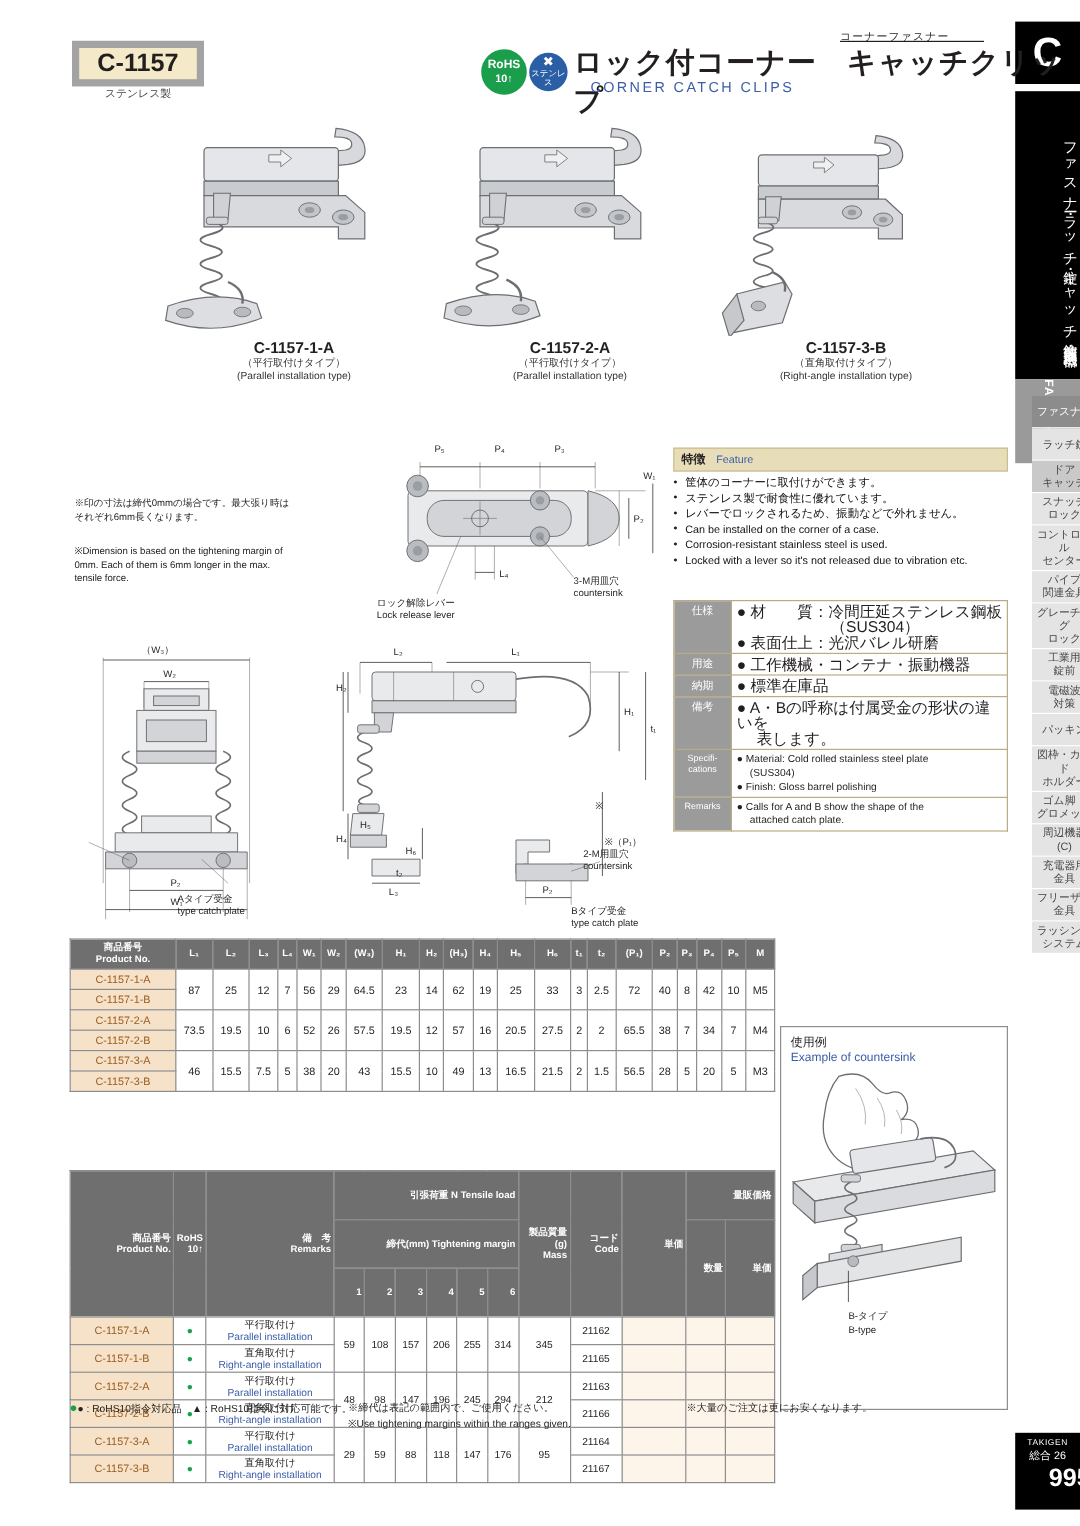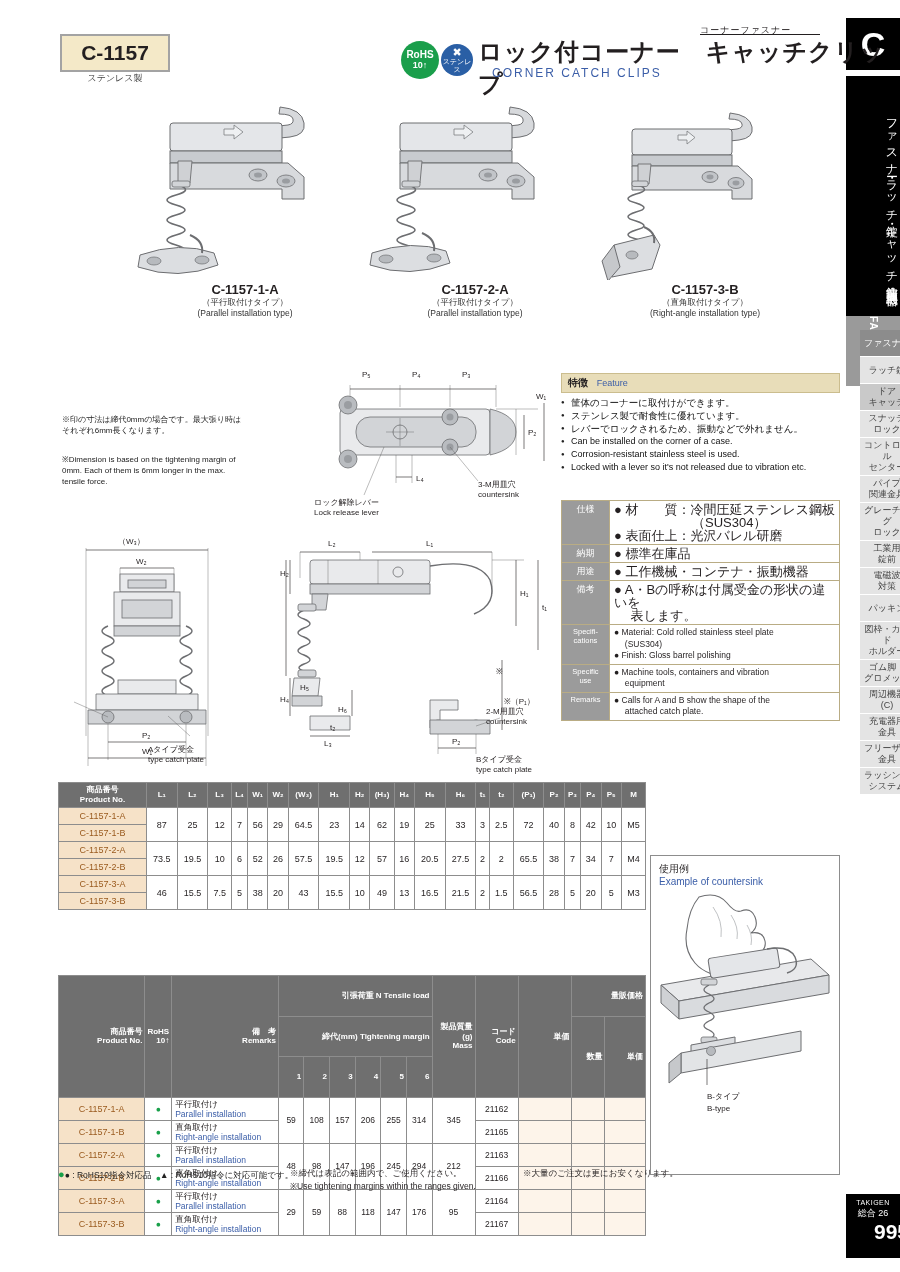--- a/index.html
+++ b/index.html
@@ -46,21 +46,21 @@
     position:absolute; left:0; bottom:14px; width:54px; height:64px;
     background:#000; color:#fff; text-align:center; padding-top:5px;
   }
   .footer-badge .tk { font-size:7px; letter-spacing:0.5px; }
   .footer-badge .so { font-size:9px; margin-top:1px; }
   .footer-badge .pg { font-size:21px; font-weight:bold; line-height:24px;padding-left:28px; }
 
   
   .prod-code {
     position:absolute; left:60px; top:34px; width:110px; height:38px;
-    background:#f4e9c8; border:2px solid #a3a3a3;
+    background:#f4e9c8; border:6px solid #a3a3a3;
     display:flex; align-items:center; justify-content:center;
     font-size:21px; font-weight:bold; color:#231f20;
   }
   .prod-mat {
     position:absolute; left:60px; top:72px; width:110px;
     text-align:center; font-size:9px; color:#444;
   }
   .rohs-badge {
     position:absolute; left:401px; top:41px; width:38px; height:38px;
     border-radius:50%; background:#1a9e4b; color:#fff;
@@ -142,21 +142,21 @@
   .ptable .hdr { background:#6f6f6f; color:#fff; font-size:8px; text-align:center; padding:2px 1px; line-height:10px; }
   .ptable .pno { background:#f6e2c8; font-size:9px; color:#9a5b1f; text-align:center; padding:3px 4px; white-space:nowrap; }
   .ptable .num { font-size:9px; text-align:center; padding:3px 2px; background:#fff; }
 
   
   .t2 { position:absolute; left:58px; top:975px; border-collapse:collapse; }
   .t2 th, .t2 td { border:1px solid #8d8d8d; }
   .t2 .hdr { background:#6f6f6f; color:#fff; font-size:8px; text-align:right; padding:15px 2px; line-height:9.5px; }
   .t2 .pno { background:#f6e2c8; font-size:9px; color:#9a5b1f; text-align:center; padding:3px 5px; white-space:nowrap; }
   .t2 .cell { font-size:8.5px; text-align:center; background:#fff; padding:2px; }
-  .t2 .rem { font-size:8.5px; text-align:left; background:#fff; padding:1px 3px; line-height:10px; }
+  .t2 .rem { font-size:8.5px; text-align:center; background:#fff; padding:1px 3px; line-height:10px; }
   .t2 .price { background:#fdf4ea; }
   .dotg { color:#19a04a; font-size:11px; }
 
   
   .appbox {
     position:absolute; left:650px; top:855px; width:190px; height:320px;
     border:1px solid #8d8d8d; background:#fff;
   }
   .appbox .t1 { font-size:10px; padding:6px 0 0 8px; }
   .appbox .t2l { font-size:10px; padding:0 0 0 8px; color:#3b5ea8; }
@@ -356,44 +356,38 @@
 
   <table class="spec">
     <tbody>
         <tr>
       <td class="lbl">仕様</td>
       <td class="val" style="white-space:pre-line">● 材　　質：冷間圧延ステンレス鋼板
 　　　　　　（SUS304）
 ● 表面仕上：光沢バレル研磨</td>
     </tr>
     <tr>
+      <td class="lbl">用途</td>
+      <td class="val">● 工作機械・コンテナ・振動機器</td>
+    </tr>
+    <tr>
       <td class="lbl">納期</td>
       <td class="val">● 標準在庫品</td>
-    </tr>
-    <tr>
-      <td class="lbl">用途</td>
-      <td class="val">● 工作機械・コンテナ・振動機器</td>
     </tr>
     <tr>
       <td class="lbl">備考</td>
       <td class="val" style="white-space:pre-line">● A・Bの呼称は付属受金の形状の違いを
 　 表します。</td>
     </tr>
     <tr>
       <td class="lbl sm" style="white-space:pre-line">Specifi-
 cations</td>
       <td class="val en" style="white-space:pre-line">● Material: Cold rolled stainless steel plate
 　 (SUS304)
 ● Finish: Gloss barrel polishing</td>
-    </tr>
-    <tr>
-      <td class="lbl sm" style="white-space:pre-line">Specific
-use</td>
-      <td class="val en" style="white-space:pre-line">● Machine tools, containers and vibration
-　 equipment</td>
     </tr>
     <tr>
       <td class="lbl sm">Remarks</td>
       <td class="val en" style="white-space:pre-line">● Calls for A and B show the shape of the
 　 attached catch plate.</td>
     </tr>
   </tbody>
     </table>
 
   <div class="draw" style="left:300px; top:355px;">
@@ -841,16 +835,16 @@
       <line x1="56" y1="170" x2="56" y2="196" stroke="#231f20" stroke-width="0.6"></line>
       <text class="dimtext" x="56" y="210">B-タイプ</text>
       <text class="dimtext" x="56" y="222" fill="#3b5ea8">B-type</text>
     </svg>
   </div>
 
   <div class="bottom-note">
     <span class="dotg">●</span><span>● : RoHS10指令対応品　▲ : RoHS10指令に対応可能です。</span>
   </div>
   <div style="position:absolute;left:290px;top:1168px;font-size:8.5px">※締代は表記の範囲内で、ご使用ください。</div>
-  <div style="position:absolute;left:523px;top:1168px;font-size:8.5px">※大量のご注文は更にお安くなります。</div>
+  <div style="position:absolute;left:572px;top:1168px;font-size:8.5px">※大量のご注文は更にお安くなります。</div>
   <div style="position:absolute;left:290px;top:1180px;font-size:8.5px">※Use tightening margins within the ranges given.</div>
 
 </div>
 
 </body></html>

